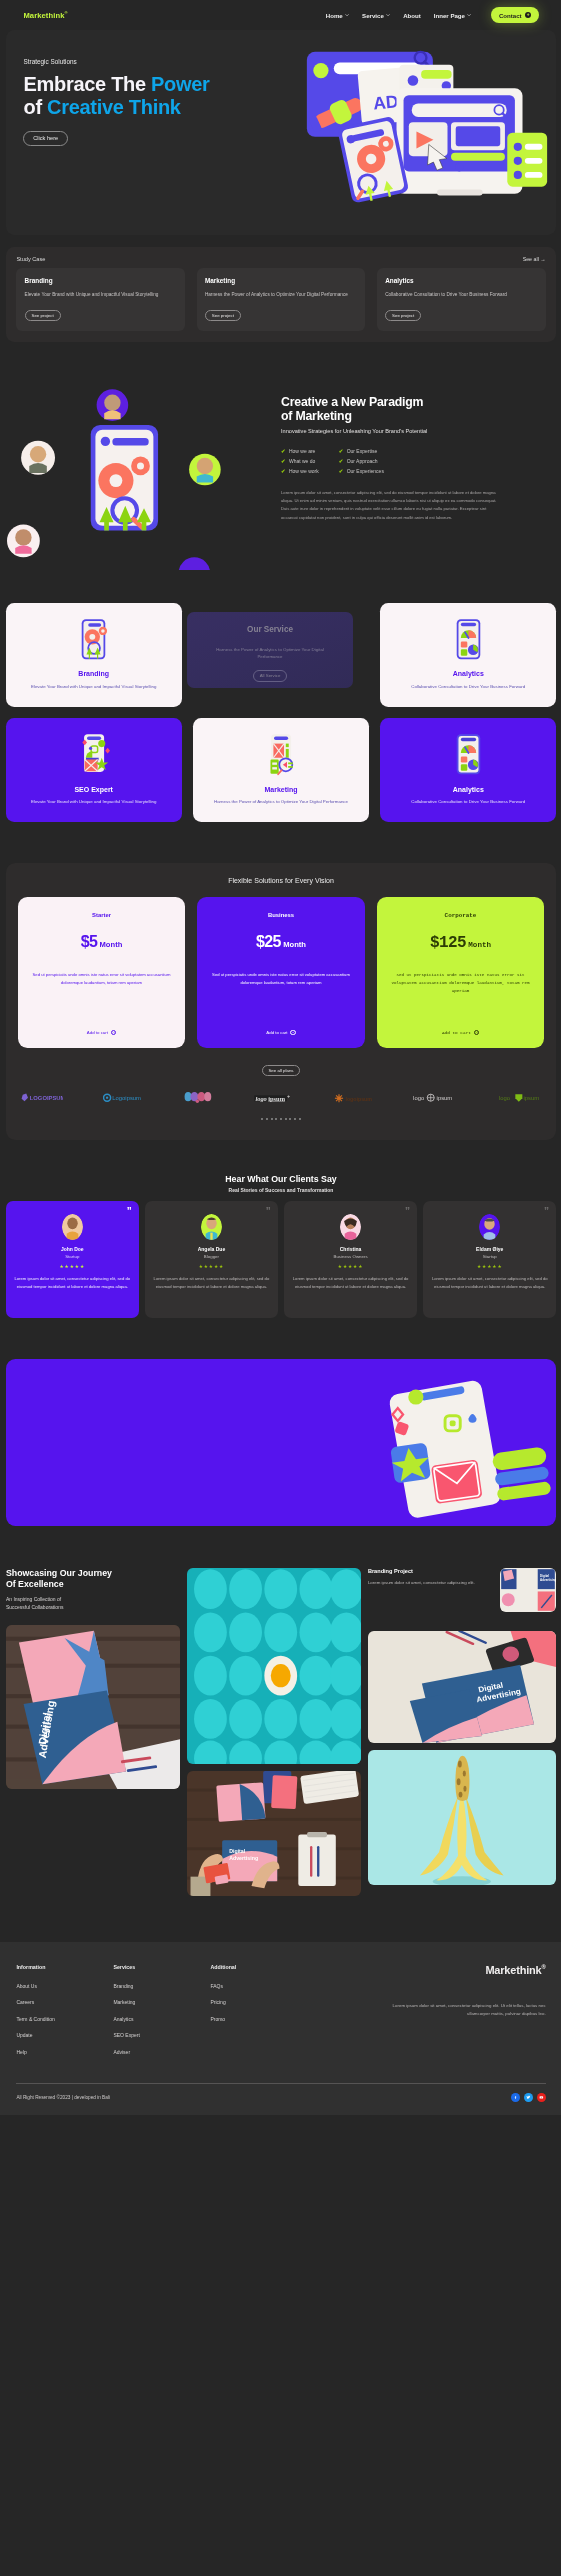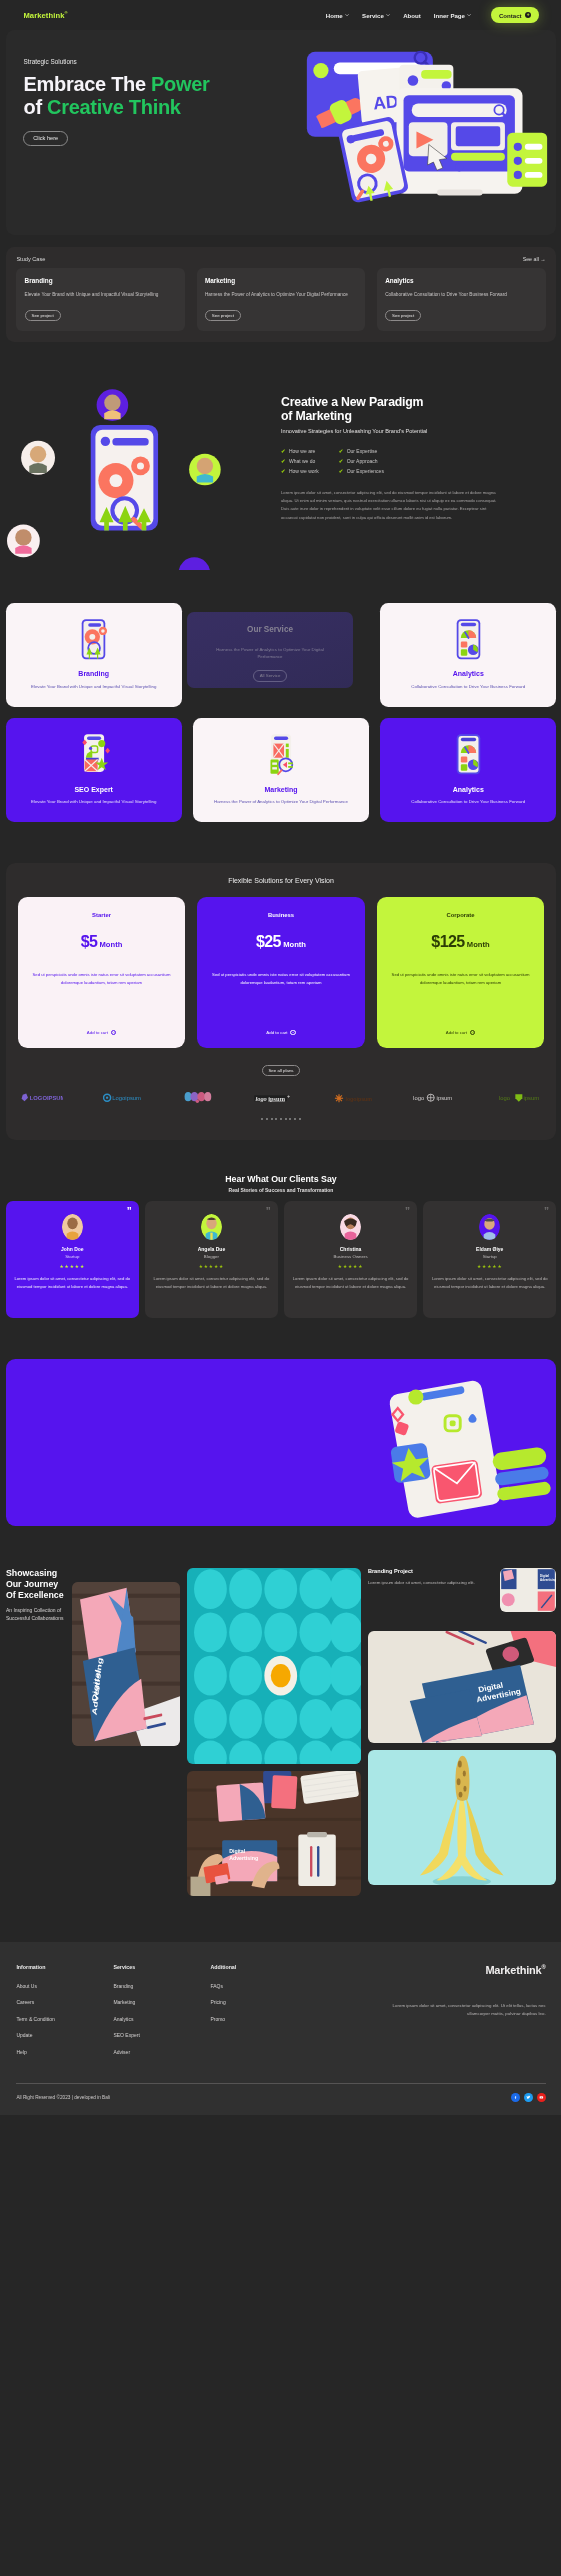--- a/index.html
+++ b/index.html
@@ -43,21 +43,21 @@
   .hero {
     position:relative; background:#2a2a2a; margin:0 5.9px; border-radius:8.2px;
     height:205px; overflow:hidden;
   }
   .hero-copy { position:absolute; left:17.6px; top:28px; width:246px; z-index:3; }
   .eyebrow { font-size:6.4px; color:#e8e8e8; margin-bottom:8.2px; }
   .hero-title {
     font-size:20px; line-height:1.12; font-weight:bold; color:#f6f4f9;
     letter-spacing:-0.3px;
   }
-  .hl { color:#22c55e; }
+  .hl { color:#0ea5e9; }
   .ghost-btn {
     margin-top:13px; display:inline-block; border:0.6px solid #8a8a8a;
     border-radius:23.4px; padding:3.5px 8.8px; font-size:5.6px; color:#e9e9e9;
     background:transparent; cursor:pointer;
   }
   .hero-art { position:absolute; right:3.5px; top:16.4px; width:252px; height:176px; z-index:2; }
 
   
   .study-wrap { margin:11.7px 5.9px 0; background:#2e2c2c; border-radius:8.2px; padding:9.4px 10.5px 11.7px; }
   .study-head { display:flex; justify-content:space-between; align-items:center; margin-bottom:5.9px; }
@@ -119,21 +119,21 @@
   
   .pricing-wrap {
     margin:41px 5.9px 0; background:#2e2c2c; border-radius:9.4px;
     padding:14px 11.7px 20px; position:relative;
   }
   .pricing-title { text-align:center; font-size:7px; color:#ececec; margin-bottom:13px; }
   .price-grid { display:grid; grid-template-columns:repeat(3,1fr); gap:11.7px; }
   .price-card { border-radius:9.4px; padding:15px 10.5px 13px; text-align:center; min-height:151px; display:flex; flex-direction:column; }
   .price-card.light { background:#faf2f6; }
   .price-card.purple { background:#5614ee;justify-content:flex-end; }
-  .price-card.lime { background:#c3f53c; }
+  .price-card.lime { background:#c3f53c;font-family:Liberation Mono, monospace; }
   .plan-name { font-size:5.9px; font-weight:bold; }
   .price-row { margin-top:15px; display:flex; align-items:baseline; justify-content:center; gap:2.3px; }
   .price-amt { font-size:16px; font-weight:bold; letter-spacing:-0.6px; }
   .price-per { font-size:7.6px; font-weight:bold; }
   .price-desc { font-size:4.2px; line-height:1.9; margin-top:20px; }
   .price-cta { margin-top:auto; padding-top:13px; font-size:4.4px; display:flex; align-items:center; justify-content:center; gap:2.9px; cursor:pointer; }
   .price-card.light .plan-name, .price-card.light .price-amt, .price-card.light .price-per,
   .price-card.light .price-desc, .price-card.light .price-cta { color:#5614ee; }
   .price-card.purple .plan-name, .price-card.purple .price-amt, .price-card.purple .price-per,
   .price-card.purple .price-desc, .price-card.purple .price-cta { color:#fff; }
@@ -184,21 +184,21 @@
     font-size:5px; font-weight:bold; color:#24370a; cursor:pointer;
   }
   .cta-foot { margin-top:29px; font-size:5px; font-weight:bold; line-height:1.6; color:#fff; }
   .cta-art { position:absolute; right:0; top:10.5px; width:181px; height:152px; z-index:2; }
 
   
   .pf-sec { margin:42px 5.9px 0; position:relative; }
   .pf-grid { display:grid; grid-template-columns:174px 174px 1fr; gap:7px; }
   .pf-head h2 { font-size:8.8px; font-weight:bold; color:#fff; line-height:1.25; }
   .pf-head p { font-size:5px; color:#d6d4d4; line-height:1.6; margin-top:5.3px; }
-  .pf-left { display:flex; }
+  .pf-left { display:flex; flex-direction:column; }
   .pf-right { display:flex; flex-direction:column; }
   .pf-right-head { display:flex; gap:7px; }
   .pf-right-head .txt { flex:1; }
   .pf-right-head h3 { font-size:5.6px; font-weight:bold; color:#fff; }
   .pf-right-head p { font-size:4.4px; color:#bdbaba; line-height:1.75; margin-top:4.7px; }
   .img { border-radius:5.9px; overflow:hidden; position:relative; }
   .img svg { display:block; width:100%; height:100%; }
 
   
   .footer { margin-top:46px; background:#303030; padding:22px 16.4px 13px; }

